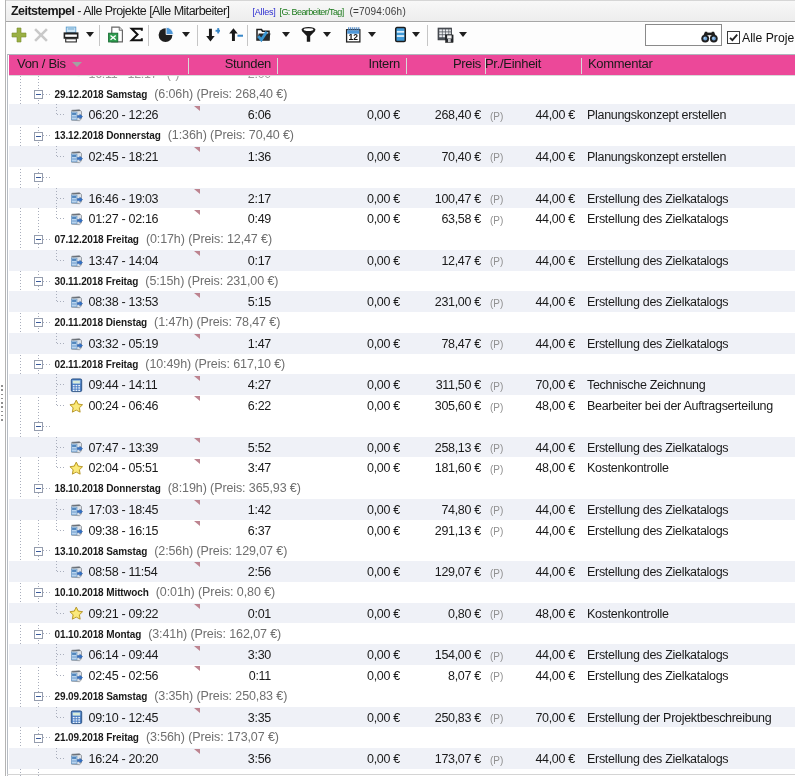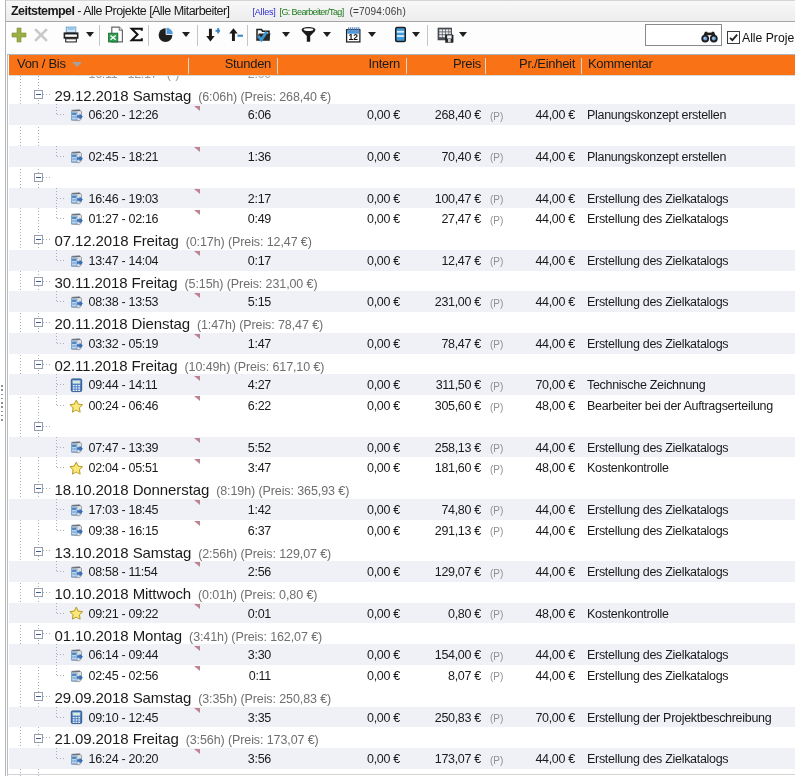--- a/index.html
+++ b/index.html
@@ -19,38 +19,38 @@
 .tbi{position:absolute;top:0}
 .sep{position:absolute;top:2px;width:1px;height:21px;background:#c6c6c6}
 .dd{position:absolute;top:9px;width:0;height:0;border-left:4.5px solid transparent;
 border-right:4.5px solid transparent;border-top:5.5px solid #1f1f1f}
 #sbox{position:absolute;left:639px;top:1px;width:77px;height:22px;border:1px solid #8a8a8a;background:#fff}
 #sbox svg{position:absolute;right:1px;top:3px}
 #chk{position:absolute;left:721px;top:8px;width:13px;height:13px;border:1.2px solid #3c3c3c;background:#fff}
 #chklbl{position:absolute;left:736px;top:7.5px;font-size:12.2px;color:#111;white-space:nowrap}
 
 #grid{position:absolute;left:7px;top:54px;width:788px;height:722px;border-top:1px solid #aeb4bc;border-left:1px solid #b6bcc4}
-#ghead{position:absolute;left:1px;top:0px;width:787px;height:21px;background:#f97316;border-bottom:1px solid #d8d8d8}
+#ghead{position:absolute;left:1px;top:0px;width:787px;height:21px;background:#ec4899;border-bottom:1px solid #d8d8d8}
 #ghead .hl{position:absolute;top:1px;font-size:13px;color:#1a1a1a;letter-spacing:-0.3px}
 #ghead .hsep{position:absolute;top:2.5px;width:1px;height:16px;background:#d9d9d9}
 #ghead .sortarr{position:absolute;left:62.5px;top:7px;width:0;height:0;border-left:5.5px solid transparent;
 border-right:5.5px solid transparent;border-top:5.5px solid #a2a2a2}
 #gbody{position:absolute;left:1px;top:21px;width:787px;height:700px;overflow:hidden;background:#fff}
 
 .tline{position:absolute;top:0;bottom:0;width:1px;
 background-image:repeating-linear-gradient(to bottom,#a9aebc 0,#a9aebc 1px,transparent 1px,transparent 3px)}
 
 .row{position:absolute;left:0;width:787px;height:20.76px;font-size:12.5px;letter-spacing:-0.3px;color:#1a1a1a}
 .row.tint{background:#eff1f7}
 .ebox{position:absolute;left:24.5px;top:6.3px;width:9px;height:9px;box-sizing:border-box;border:1px solid #959dae;background:#fff}
 .em{position:absolute;left:1px;top:3px;width:5px;height:1px;background:#3b5b9b}
 .gdots{position:absolute;left:34px;top:10px;width:7px;height:1px;
 background-image:repeating-linear-gradient(to right,#a9aebc 0,#a9aebc 1px,transparent 1px,transparent 3px)}
 .gwrap{position:absolute;left:45.5px;top:3.2px;white-space:nowrap}
-.gt{font-weight:normal;font-size:15px;letter-spacing:-0.1px}
+.gt{font-weight:bold;font-size:10px;letter-spacing:-0.1px}
 .gs{font-size:12.5px;color:#6f6f6f;letter-spacing:-0.1px;margin-left:7px}
 .vl{position:absolute;left:47px;width:1px;
 background-image:repeating-linear-gradient(to bottom,#a9aebc 0,#a9aebc 1px,transparent 1px,transparent 3px)}
 .vl.full{top:0;height:20.76px}
 .vl.half{top:0;height:10px}
 .hdots{position:absolute;left:48px;top:10px;width:9px;height:1px;
 background-image:repeating-linear-gradient(to right,#a9aebc 0,#a9aebc 1px,transparent 1px,transparent 3px)}
 .ic{position:absolute;left:60px;top:3.8px;width:14.5px;height:14.5px}
 .ic.gray{filter:grayscale(1);opacity:.5}
 .tm{position:absolute;left:79.5px;top:4px;white-space:nowrap}
@@ -217,21 +217,21 @@
       </div>
 <div id="chklbl">Alle Projekte</div>
 </div>
 <div id="grid">
  <div id="ghead">
   <span class="hl" style="left:8px">Von / Bis</span>
   <span class="sortarr"></span>
   <span class="hl" style="left:179px;width:83px;text-align:right">Stunden</span>
   <span class="hl" style="left:268px;width:123px;text-align:right">Intern</span>
   <span class="hl" style="left:397px;width:75px;text-align:right">Preis</span>
-  <span class="hl" style="left:476px;width:90px;text-align:right">Pr./Einheit</span>
+  <span class="hl" style="left:476px;width:90px;text-align:left">Pr./Einheit</span>
   <span class="hl" style="left:579px">Kommentar</span>
   <span class="hsep" style="left:179px"></span>
   <span class="hsep" style="left:268px"></span>
   <span class="hsep" style="left:397px"></span>
   <span class="hsep" style="left:476px"></span>
   <span class="hsep" style="left:572px"></span>
  </div>
  <div id="gbody">
   <div class="tline" style="left:11px"></div>
   <div class="tline" style="left:29px"></div>
@@ -257,20 +257,27 @@
           </svg>
           <span class="tm">06:20 - 12:26</span>
           <span class="tri"></span>
           <span class="c st">6:06</span>
           <span class="c in">0,00 €</span>
           <span class="c pr">268,40 €</span>
           <span class="pp">(P)</span>
           <span class="c pe">44,00 €</span>
           <span class="ko">Planungskonzept erstellen</span>
         </div>
+<div class="row g" style="top:49.22px">
+          <span class="ebox">
+            <span class="em"></span>
+          </span>
+          <span class="gdots"></span>
+          <span class="gwrap"><span class="gt">13.12.2018 Donnerstag</span><span class="gs">(1:36h) (Preis: 70,40 €)</span></span>
+        </div>
 <div class="row d tint" style="top:69.98px">
           <span class="vl half"></span>
           <span class="hdots"></span>
           <svg class="ic" viewBox="0 0 16 16">
             <use href="#tc"></use>
           </svg>
           <span class="tm">02:45 - 18:21</span>
           <span class="tri"></span>
           <span class="c st">1:36</span>
           <span class="c in">0,00 €</span>
@@ -303,21 +310,21 @@
 <div class="row d" style="top:132.26px">
           <span class="vl half"></span>
           <span class="hdots"></span>
           <svg class="ic" viewBox="0 0 16 16">
             <use href="#tc"></use>
           </svg>
           <span class="tm">01:27 - 02:16</span>
           <span class="tri"></span>
           <span class="c st">0:49</span>
           <span class="c in">0,00 €</span>
-          <span class="c pr">27,47 €</span>
+          <span class="c pr">63,58 €</span>
           <span class="pp">(P)</span>
           <span class="c pe">44,00 €</span>
           <span class="ko">Erstellung des Zielkatalogs</span>
         </div>
 <div class="row g" style="top:153.02px">
           <span class="ebox">
             <span class="em"></span>
           </span>
           <span class="gdots"></span>
           <span class="gwrap"><span class="gt">07.12.2018 Freitag</span><span class="gs">(0:17h) (Preis: 12,47 €)</span></span>

